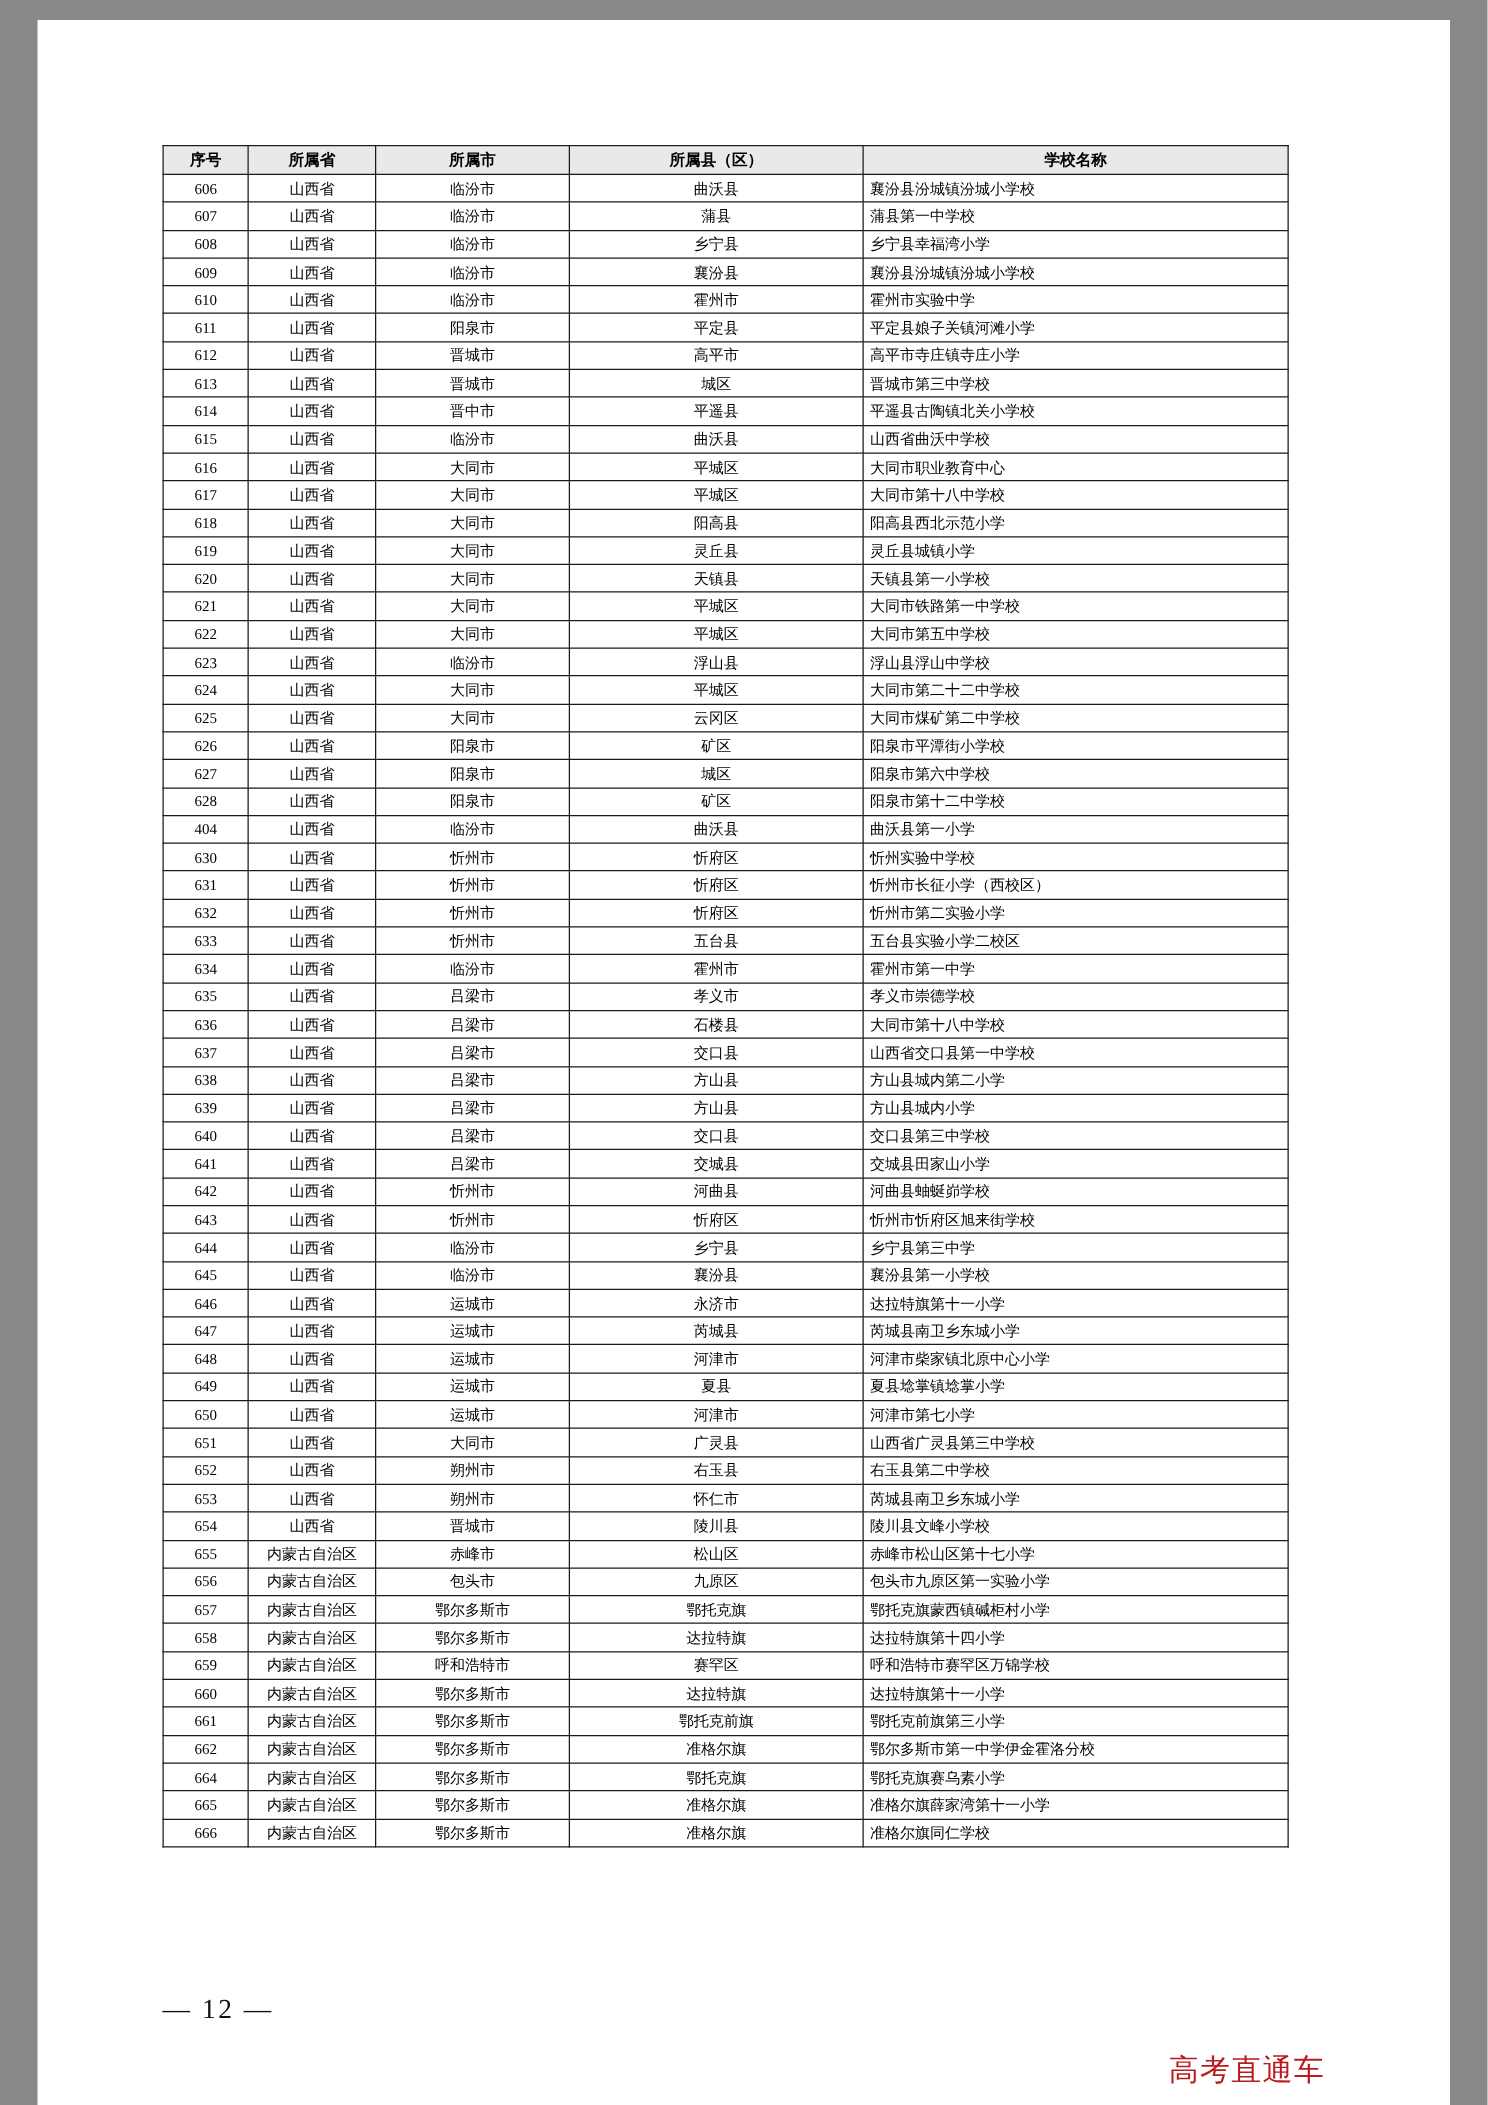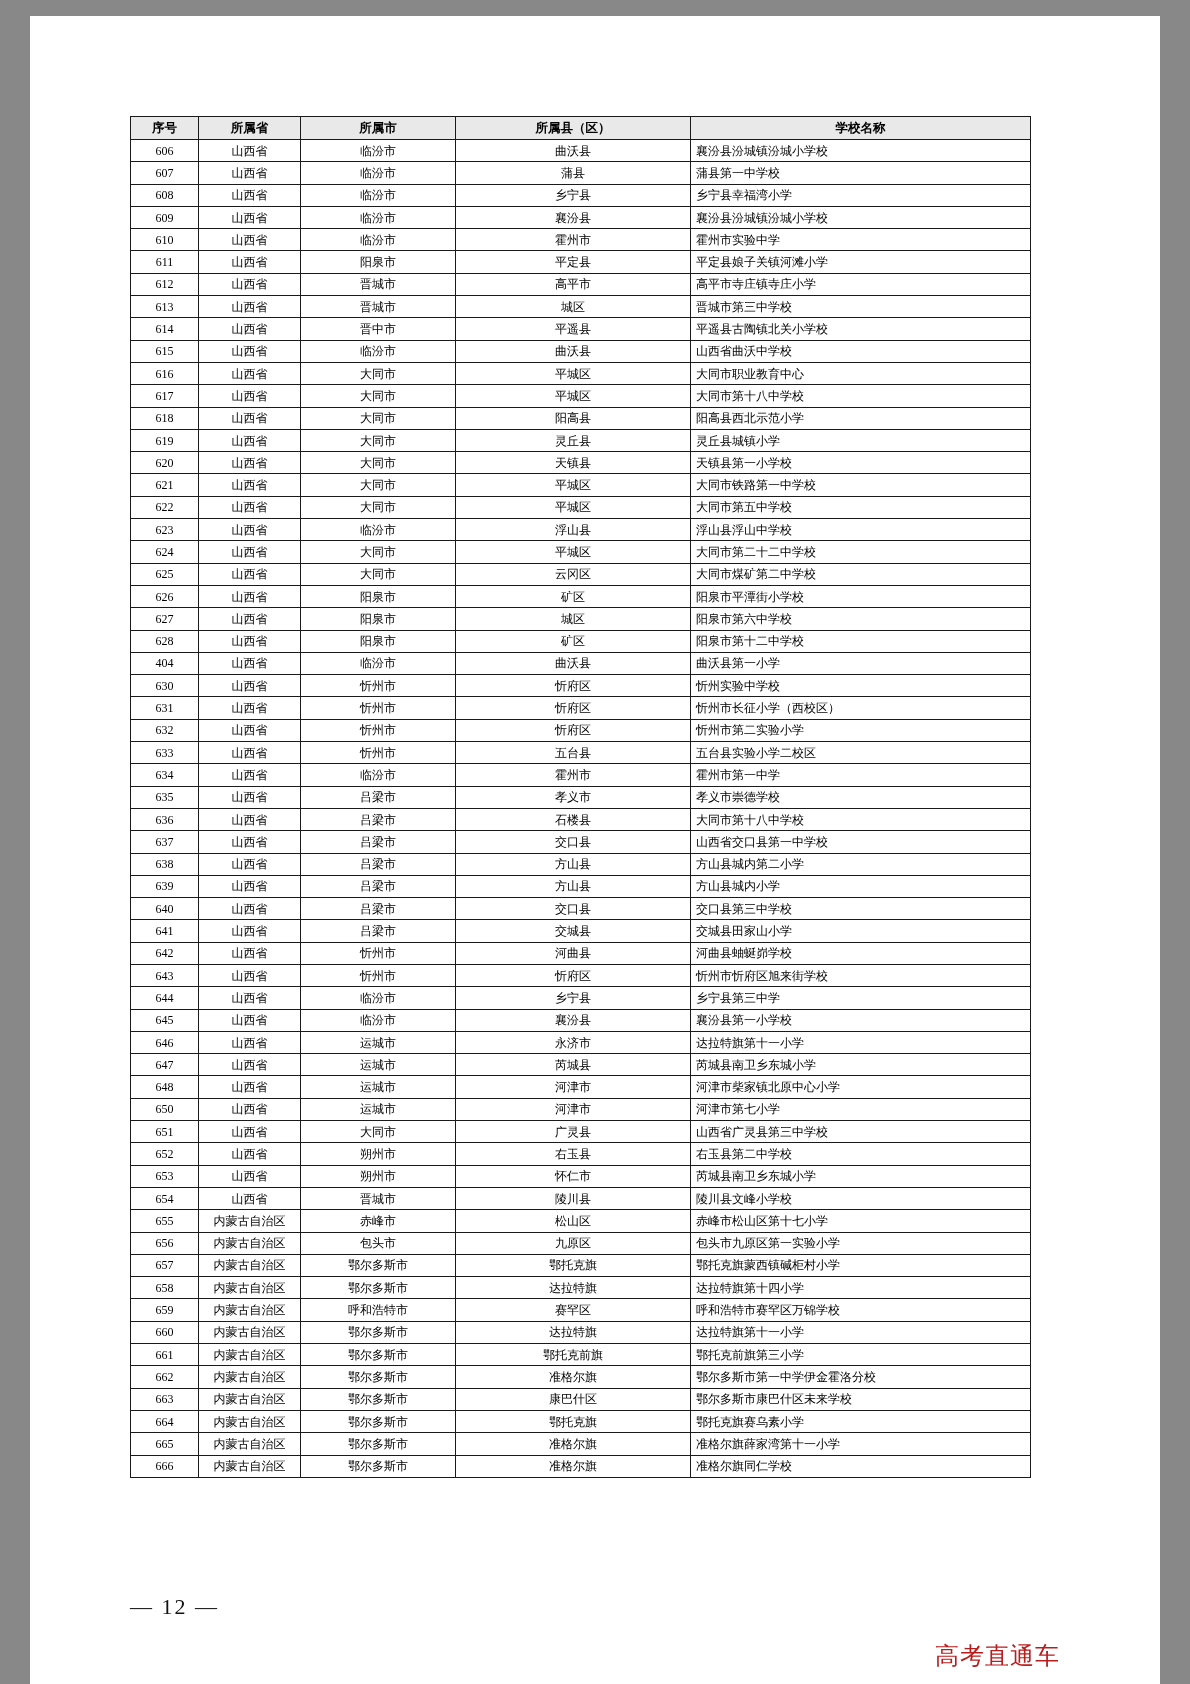--- a/index.html
+++ b/index.html
@@ -375,20 +375,27 @@
           <td class="left">芮城县南卫乡东城小学</td>
         </tr>
         <tr>
           <td>648</td>
           <td>山西省</td>
           <td>运城市</td>
           <td>河津市</td>
           <td class="left">河津市柴家镇北原中心小学</td>
         </tr>
         <tr>
+          <td>649</td>
+          <td>山西省</td>
+          <td>运城市</td>
+          <td>夏县</td>
+          <td class="left">夏县埝掌镇埝掌小学</td>
+        </tr>
+        <tr>
           <td>650</td>
           <td>山西省</td>
           <td>运城市</td>
           <td>河津市</td>
           <td class="left">河津市第七小学</td>
         </tr>
         <tr>
           <td>651</td>
           <td>山西省</td>
           <td>大同市</td>
@@ -464,27 +471,20 @@
           <td>鄂尔多斯市</td>
           <td>鄂托克前旗</td>
           <td class="left">鄂托克前旗第三小学</td>
         </tr>
         <tr>
           <td>662</td>
           <td>内蒙古自治区</td>
           <td>鄂尔多斯市</td>
           <td>准格尔旗</td>
           <td class="left">鄂尔多斯市第一中学伊金霍洛分校</td>
-        </tr>
-        <tr>
-          <td>663</td>
-          <td>内蒙古自治区</td>
-          <td>鄂尔多斯市</td>
-          <td>康巴什区</td>
-          <td class="left">鄂尔多斯市康巴什区未来学校</td>
         </tr>
         <tr>
           <td>664</td>
           <td>内蒙古自治区</td>
           <td>鄂尔多斯市</td>
           <td>鄂托克旗</td>
           <td class="left">鄂托克旗赛乌素小学</td>
         </tr>
         <tr>
           <td>665</td>

